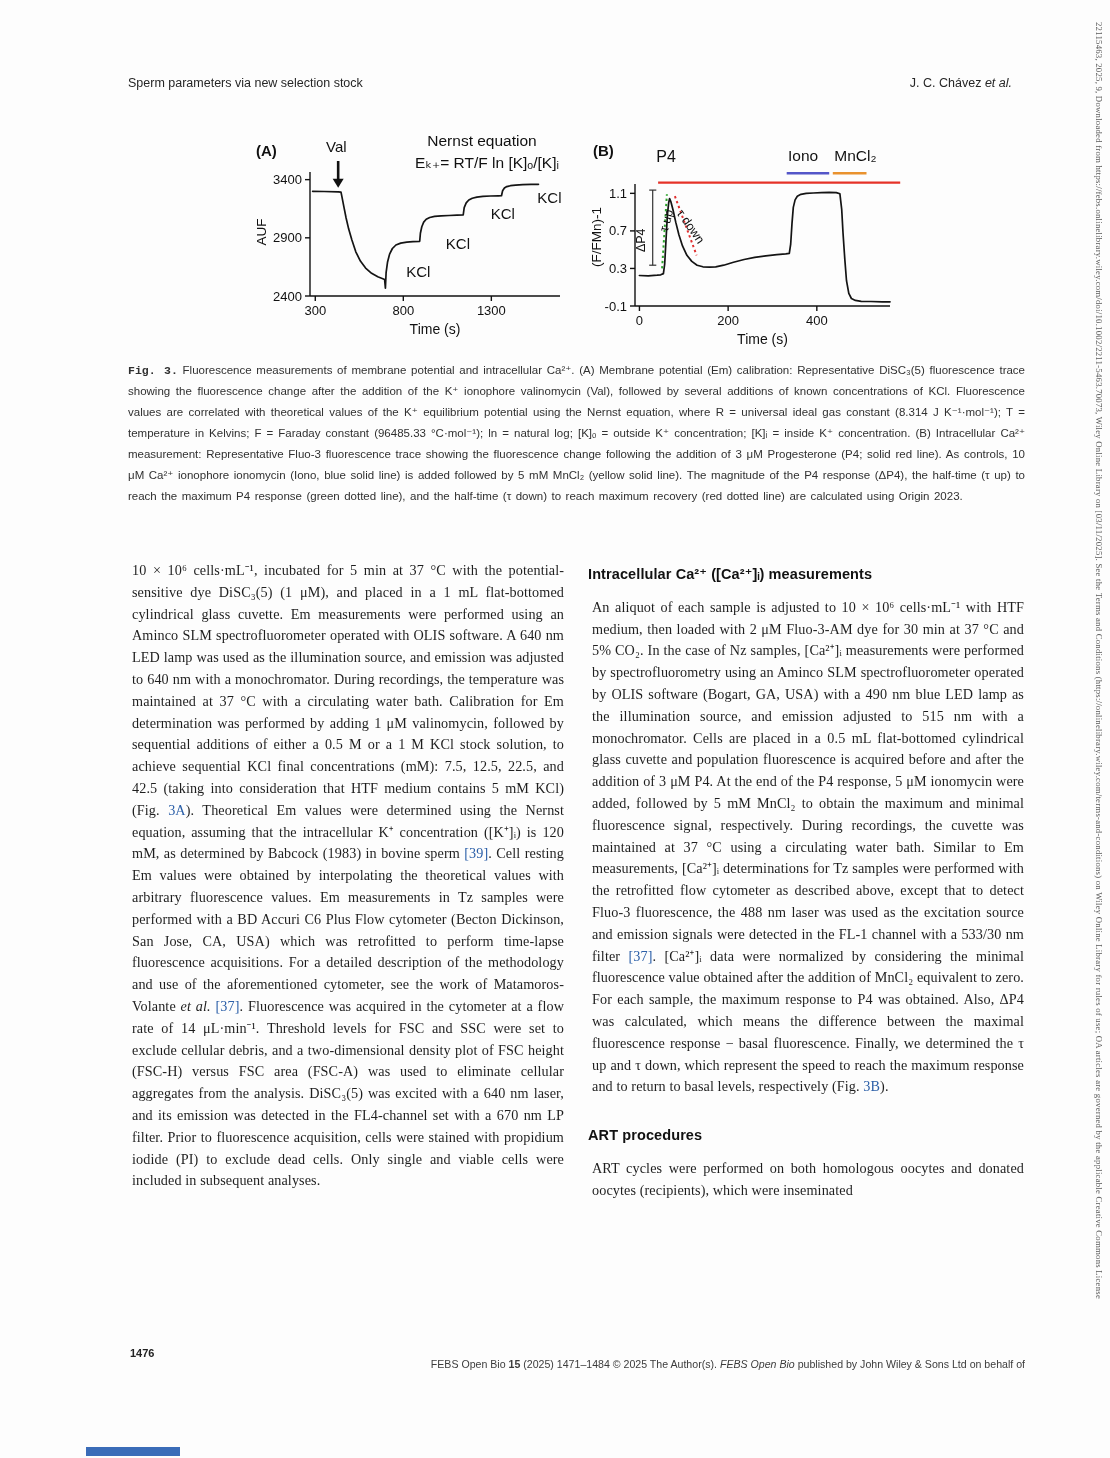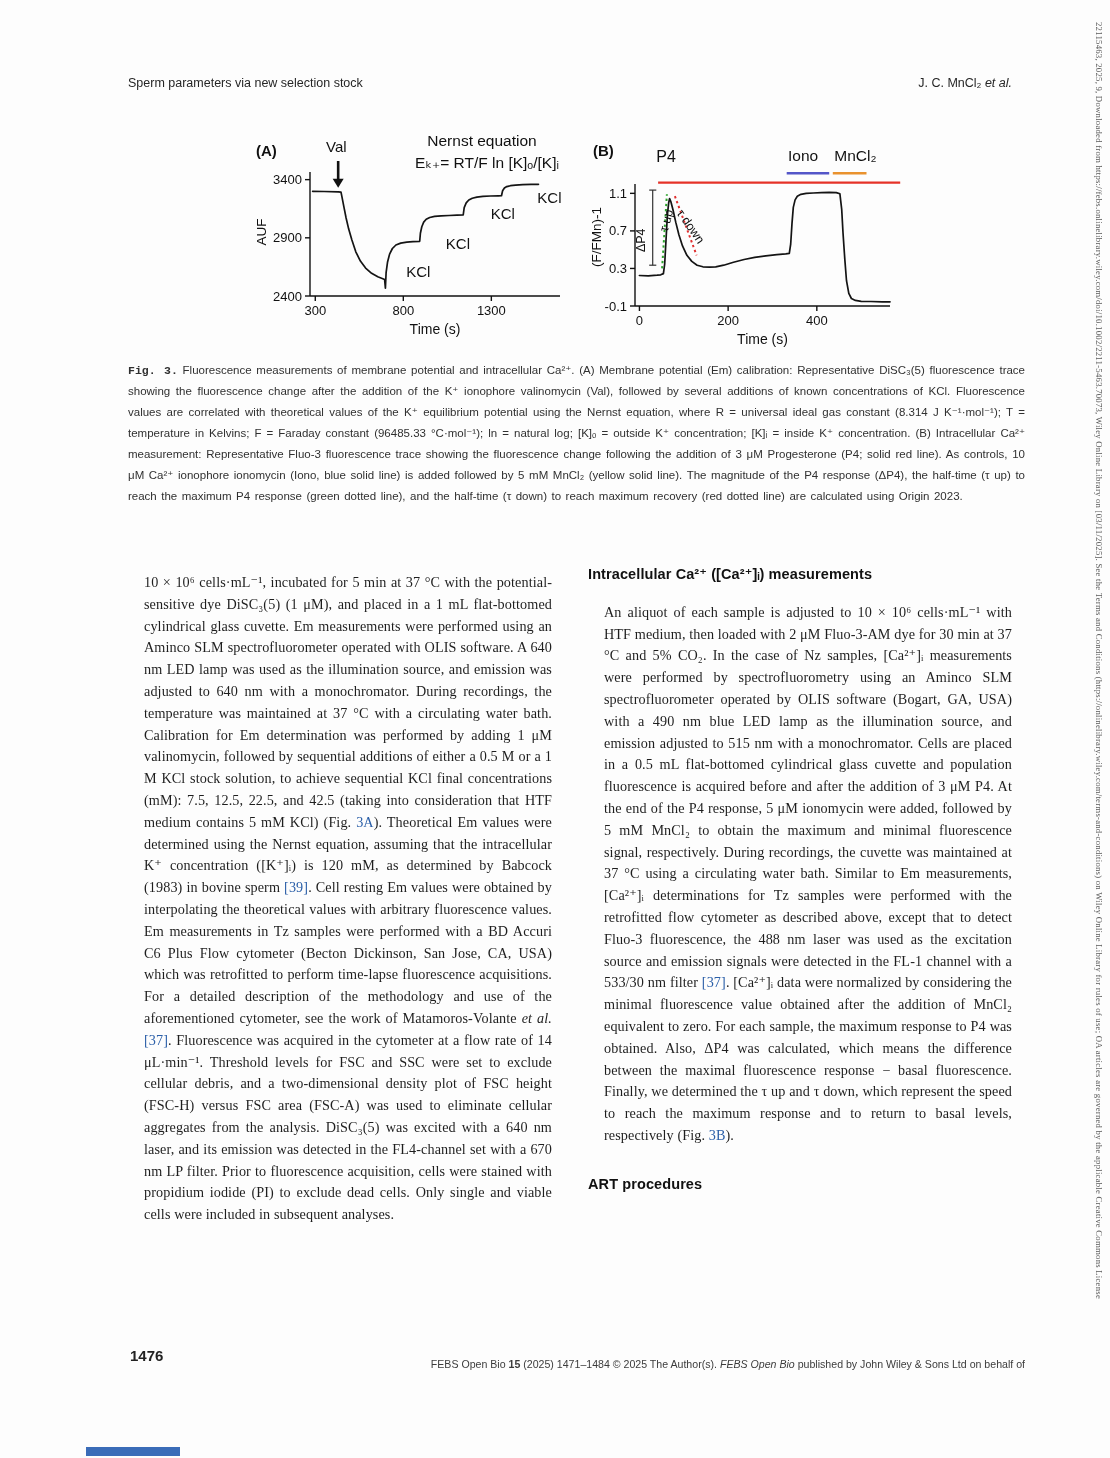--- a/index.html
+++ b/index.html
@@ -4,40 +4,40 @@
 <style>
   html,body{margin:0;padding:0;background:#ffffff;}
   .page{position:relative;width:1110px;height:1458px;background:#fdfdfd;overflow:hidden;
         font-family:"Liberation Serif","DejaVu Serif",serif;color:#1e1e1e;}
   .abs{position:absolute;}
   .hdr{font-family:"Liberation Sans","DejaVu Sans",sans-serif;font-size:12.5px;color:#262626;}
   .caption{font-family:"Liberation Sans","DejaVu Sans",sans-serif;font-size:11.5px;line-height:21px;
            color:#303030;text-align:justify;word-spacing:1.3px;margin:0;}
   .caption b{font-weight:bold;font-family:Liberation Mono, monospace;}
   .col{width:440px;text-align:justify;font-size:14.2px;line-height:21.8px;letter-spacing:0.1px;}
-  .body-p{margin:16px;}
+  .body-p{margin:4px;font-family:Liberation Serif, serif;}
   .subhead{font-family:"Liberation Sans","DejaVu Sans",sans-serif;font-size:14.5px;font-weight:bold;
            color:#111;margin:8px 0 11px 0;letter-spacing:0.1px;}
   .subhead2{margin-top:27px;}
   .link{color:#2b5fa8;cursor:pointer;}
-  .footer-page{font-family:"Liberation Sans","DejaVu Sans",sans-serif;font-weight:bold;font-size:15px;color:#222;}
+  .footer-page{font-family:"Liberation Sans","DejaVu Sans",sans-serif;font-weight:bold;font-size:11px;color:#222;}
   .footer-right{font-family:"Liberation Sans","DejaVu Sans",sans-serif;font-size:10.6px;color:#3c3c3c;
                 text-align:right;line-height:1.8;margin-top:11px;}
   .sidebar{writing-mode:vertical-rl;white-space:nowrap;font-size:8.8px;color:#5a5a5a;letter-spacing:0.2px;
            font-family:"Liberation Serif","DejaVu Serif",serif;}
   svg text{font-family:"Liberation Sans","DejaVu Sans",sans-serif;}
   .bluebar{background:#3a6cb8;}
 </style>
 </head>
 <body>
 
 <div class="page">
 
   <div class="abs hdr" style="left:128px;top:76px;">Sperm parameters via new selection stock</div>
-  <div class="abs hdr" style="right:98px;top:76px;"><span>J. C. MnCl₂ </span><i>et al.</i></div>
+  <div class="abs hdr" style="right:98px;top:76px;"><span>J. C. Chávez </span><i>et al.</i></div>
 
   <div class="abs" style="left:250px;top:128px;">
     <svg width="330" height="212" viewBox="0 0 330 212">
         <line x1="60" y1="44" x2="60" y2="168" stroke="#111" stroke-width="1.4"></line>
         <line x1="60" y1="168" x2="310" y2="168" stroke="#111" stroke-width="1.4"></line>
         <line x1="65.28169014084507" y1="168" x2="65.28169014084507" y2="173" stroke="#111" stroke-width="1.4"></line>
         <text x="65.28169014084507" y="187" text-anchor="middle" font-size="13" fill="#111">300</text>
         <line x1="153.3098591549296" y1="168" x2="153.3098591549296" y2="173" stroke="#111" stroke-width="1.4"></line>
         <text x="153.3098591549296" y="187" text-anchor="middle" font-size="13" fill="#111">800</text>
         <line x1="241.33802816901408" y1="168" x2="241.33802816901408" y2="173" stroke="#111" stroke-width="1.4"></line>
@@ -106,20 +106,21 @@
 
   <div class="abs col" style="left:128px;top:556px;">
     <p class="body-p"><span>10 × 10⁶ cells·mL⁻¹, incubated for 5 min at 37 °C with the potential-sensitive dye DiSC₃(5) (1 μM), and placed in a 1 mL flat-bottomed cylindrical glass cuvette. Em measurements were performed using an Aminco SLM spectrofluorometer operated with OLIS software. A 640 nm LED lamp was used as the illumination source, and emission was adjusted to 640 nm with a monochromator. During recordings, the temperature was maintained at 37 °C with a circulating water bath. Calibration for Em determination was performed by adding 1 μM valinomycin, followed by sequential additions of either a 0.5 M or a 1 M KCl stock solution, to achieve sequential KCl final concentrations (mM): 7.5, 12.5, 22.5, and 42.5 (taking into consideration that HTF medium contains 5 mM KCl) (Fig. </span><span class="link">3A</span><span>). Theoretical Em values were determined using the Nernst equation, assuming that the intracellular K⁺ concentration ([K⁺]ᵢ) is 120 mM, as determined by Babcock (1983) in bovine sperm </span><span class="link">[39]</span><span>. Cell resting Em values were obtained by interpolating the theoretical values with arbitrary fluorescence values. Em measurements in Tz samples were performed with a BD Accuri C6 Plus Flow cytometer (Becton Dickinson, San Jose, CA, USA) which was retrofitted to perform time-lapse fluorescence acquisitions. For a detailed description of the methodology and use of the aforementioned cytometer, see the work of Matamoros-Volante </span><i>et al.</i>
       <span class="link">[37]</span><span>. Fluorescence was acquired in the cytometer at a flow rate of 14 μL·min⁻¹. Threshold levels for FSC and SSC were set to exclude cellular debris, and a two-dimensional density plot of FSC height (FSC-H) versus FSC area (FSC-A) was used to eliminate cellular aggregates from the analysis. DiSC₃(5) was excited with a 640 nm laser, and its emission was detected in the FL4-channel set with a 670 nm LP filter. Prior to fluorescence acquisition, cells were stained with propidium iodide (PI) to exclude dead cells. Only single and viable cells were included in subsequent analyses.</span></p>
   </div>
 
   <div class="abs col" style="left:588px;top:556px;">
     <h3 class="subhead">Intracellular Ca²⁺ ([Ca²⁺]ᵢ) measurements</h3>
     <p class="body-p"><span>An aliquot of each sample is adjusted to 10 × 10⁶ cells·mL⁻¹ with HTF medium, then loaded with 2 μM Fluo-3-AM dye for 30 min at 37 °C and 5% CO₂. In the case of Nz samples, [Ca²⁺]ᵢ measurements were performed by spectrofluorometry using an Aminco SLM spectrofluorometer operated by OLIS software (Bogart, GA, USA) with a 490 nm blue LED lamp as the illumination source, and emission adjusted to 515 nm with a monochromator. Cells are placed in a 0.5 mL flat-bottomed cylindrical glass cuvette and population fluorescence is acquired before and after the addition of 3 μM P4. At the end of the P4 response, 5 μM ionomycin were added, followed by 5 mM MnCl₂ to obtain the maximum and minimal fluorescence signal, respectively. During recordings, the cuvette was maintained at 37 °C using a circulating water bath. Similar to Em measurements, [Ca²⁺]ᵢ determinations for Tz samples were performed with the retrofitted flow cytometer as described above, except that to detect Fluo-3 fluorescence, the 488 nm laser was used as the excitation source and emission signals were detected in the FL-1 channel with a 533/30 nm filter </span><span class="link">[37]</span><span>. [Ca²⁺]ᵢ data were normalized by considering the minimal fluorescence value obtained after the addition of MnCl₂ equivalent to zero. For each sample, the maximum response to P4 was obtained. Also, ΔP4 was calculated, which means the difference between the maximal fluorescence response − basal fluorescence. Finally, we determined the τ up and τ down, which represent the speed to reach the maximum response and to return to basal levels, respectively (Fig. </span><span class="link">3B</span><span>).</span></p>
     <h3 class="subhead subhead2">ART procedures</h3>
+    <p class="body-p"><span>ART cycles were performed on both homologous oocytes and donated oocytes (recipients), which were inseminated</span></p>
   </div>
 
   <div class="abs footer-page" style="left:130px;top:1347px;">1476</div>
   <div class="abs footer-right" style="right:85px;top:1344px;width:700px;">
     <div><span>FEBS Open Bio </span><b>15</b><span> (2025) 1471–1484 © 2025 The Author(s). </span><i>FEBS Open Bio</i><span> published by John Wiley &amp; Sons Ltd on behalf of</span></div>
   </div>
 
   <div class="abs sidebar" style="right:6px;top:22px;height:1430px;">22115463, 2025, 9, Downloaded from https://febs.onlinelibrary.wiley.com/doi/10.1002/2211-5463.70073, Wiley Online Library on [03/11/2025]. See the Terms and Conditions (https://onlinelibrary.wiley.com/terms-and-conditions) on Wiley Online Library for rules of use; OA articles are governed by the applicable Creative Commons License</div>
 
   <div class="abs bluebar" style="left:86px;top:1447px;width:94px;height:9px;"></div>

